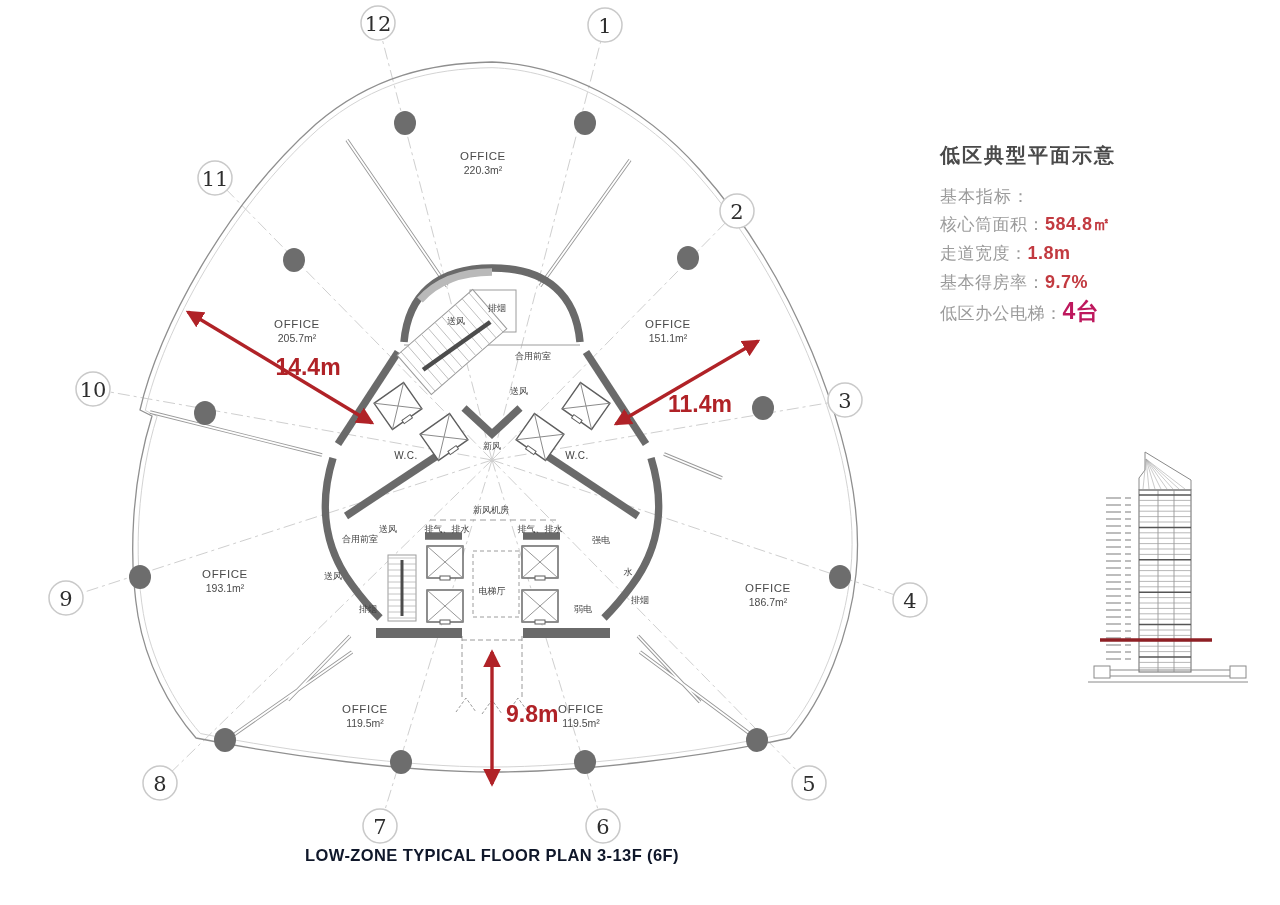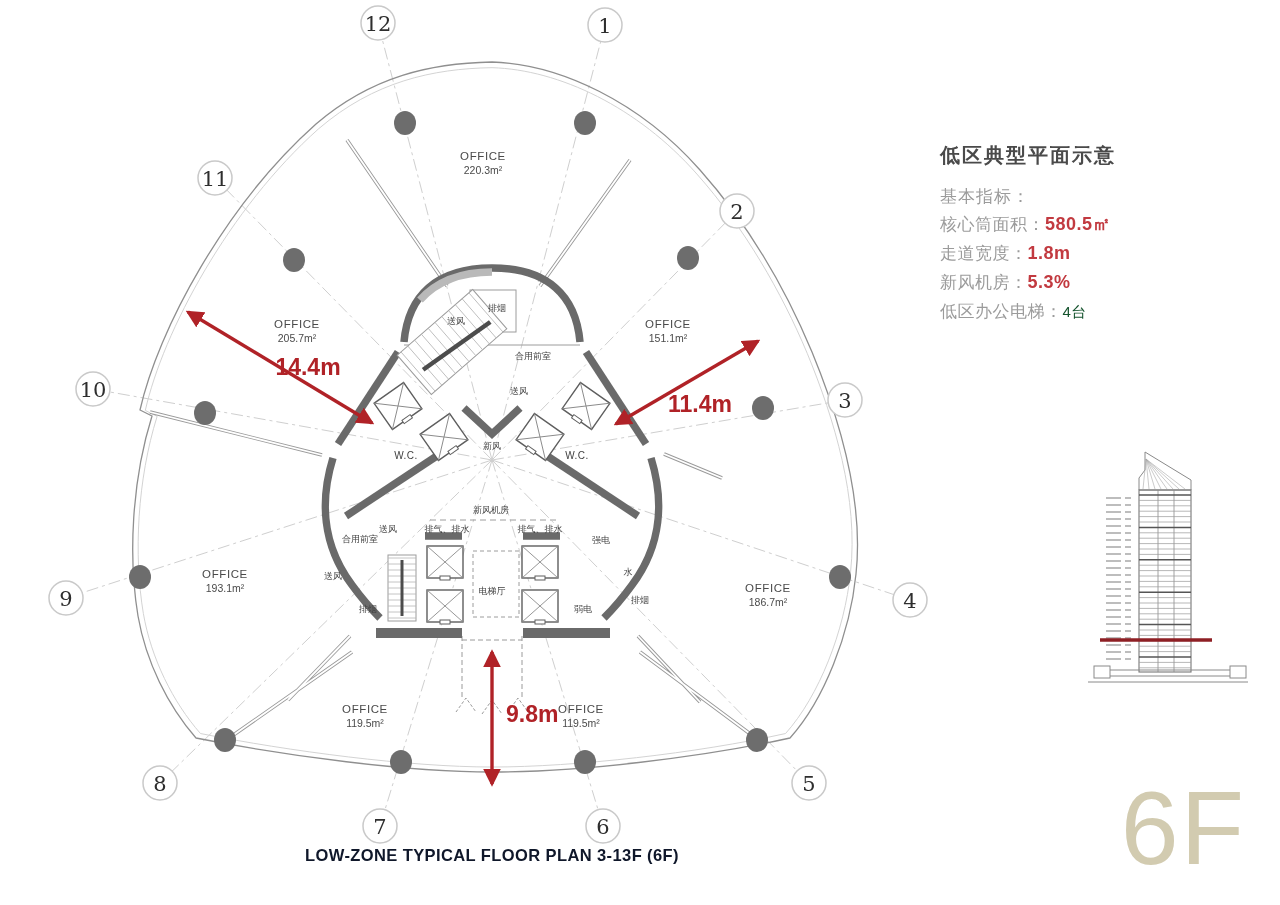--- a/index.html
+++ b/index.html
@@ -10,21 +10,21 @@
   .off-name{font-size:11.5px;fill:#4a4a4a;letter-spacing:.6px;}
   .off-area{font-size:10.5px;fill:#4a4a4a;}
   .cl{font-size:9px;fill:#3f3f3f;}
   .cl-wc{font-size:10px;fill:#3f3f3f;letter-spacing:.5px;}
   .dim{font-size:23px;font-weight:bold;fill:#b02227;}
   .panel{position:absolute;right:40px;top:142px;width:300px;text-align:left;}
   .panel-title{font-size:20px;font-weight:bold;color:#4a4a4a;letter-spacing:2px;margin-bottom:16px;}
   .panel-sub{font-size:17px;color:#9b9b9b;margin-bottom:2px;letter-spacing:1px;}
   .metric{font-size:17px;color:#9b9b9b;line-height:29px;letter-spacing:.5px;}
   .metric .mv{color:#c23a40;font-weight:bold;font-size:18px;}
-  .metric .mv-gray{color:#14532d;font-weight:normal;font-size:15px;}
+  .metric .mv-gray{color:#be185d;font-weight:bold;font-size:23px;}
   .footer{position:absolute;left:92px;top:846px;width:800px;text-align:center;color:#0f172a;}
   .footer-en{font-size:16.5px;font-weight:600;letter-spacing:.4px;}
   .footer-zh{font-size:16px;margin-top:10px;}
   .watermark{position:absolute;right:34px;top:776px;font-size:104px;font-weight:400;
              color:#d2cbb0;letter-spacing:2px;line-height:1;}
 </style>
 </head>
 <body>
 
 <div class="stage">
@@ -411,25 +411,24 @@
       <rect x="1230" y="666" width="16" height="12" fill="#fff"></rect>
       <line x1="1088" y1="682" x2="1248" y2="682"></line>
     </g>
     <line x1="1100" y1="640" x2="1212" y2="640" stroke="#8e1f24" stroke-width="3.4"></line>
   </g>
 </svg>
 
 <div class="panel">
   <div class="panel-title">低区典型平面示意</div>
   <div class="panel-sub">基本指标：</div>
-  <div class="metric"><span class="ml">核心筒面积：</span><span class="mv">580.5㎡</span></div>
+  <div class="metric"><span class="ml">核心筒面积：</span><span class="mv">584.8㎡</span></div>
   <div class="metric"><span class="ml">走道宽度：</span><span class="mv">1.8m</span></div>
-  <div class="metric"><span class="ml">新风机房：</span><span class="mv">5.3%</span></div>
+  <div class="metric"><span class="ml">基本得房率：</span><span class="mv">9.7%</span></div>
   <div class="metric"><span class="ml">低区办公电梯：</span><span class="mv-gray">4台</span></div>
 </div>
 
 <div class="footer">
   <div class="footer-en">LOW-ZONE TYPICAL FLOOR PLAN 3-13F (6F)</div>
 </div>
 
-<div class="watermark">6F</div>
 
 </div>
 
 </body></html>

